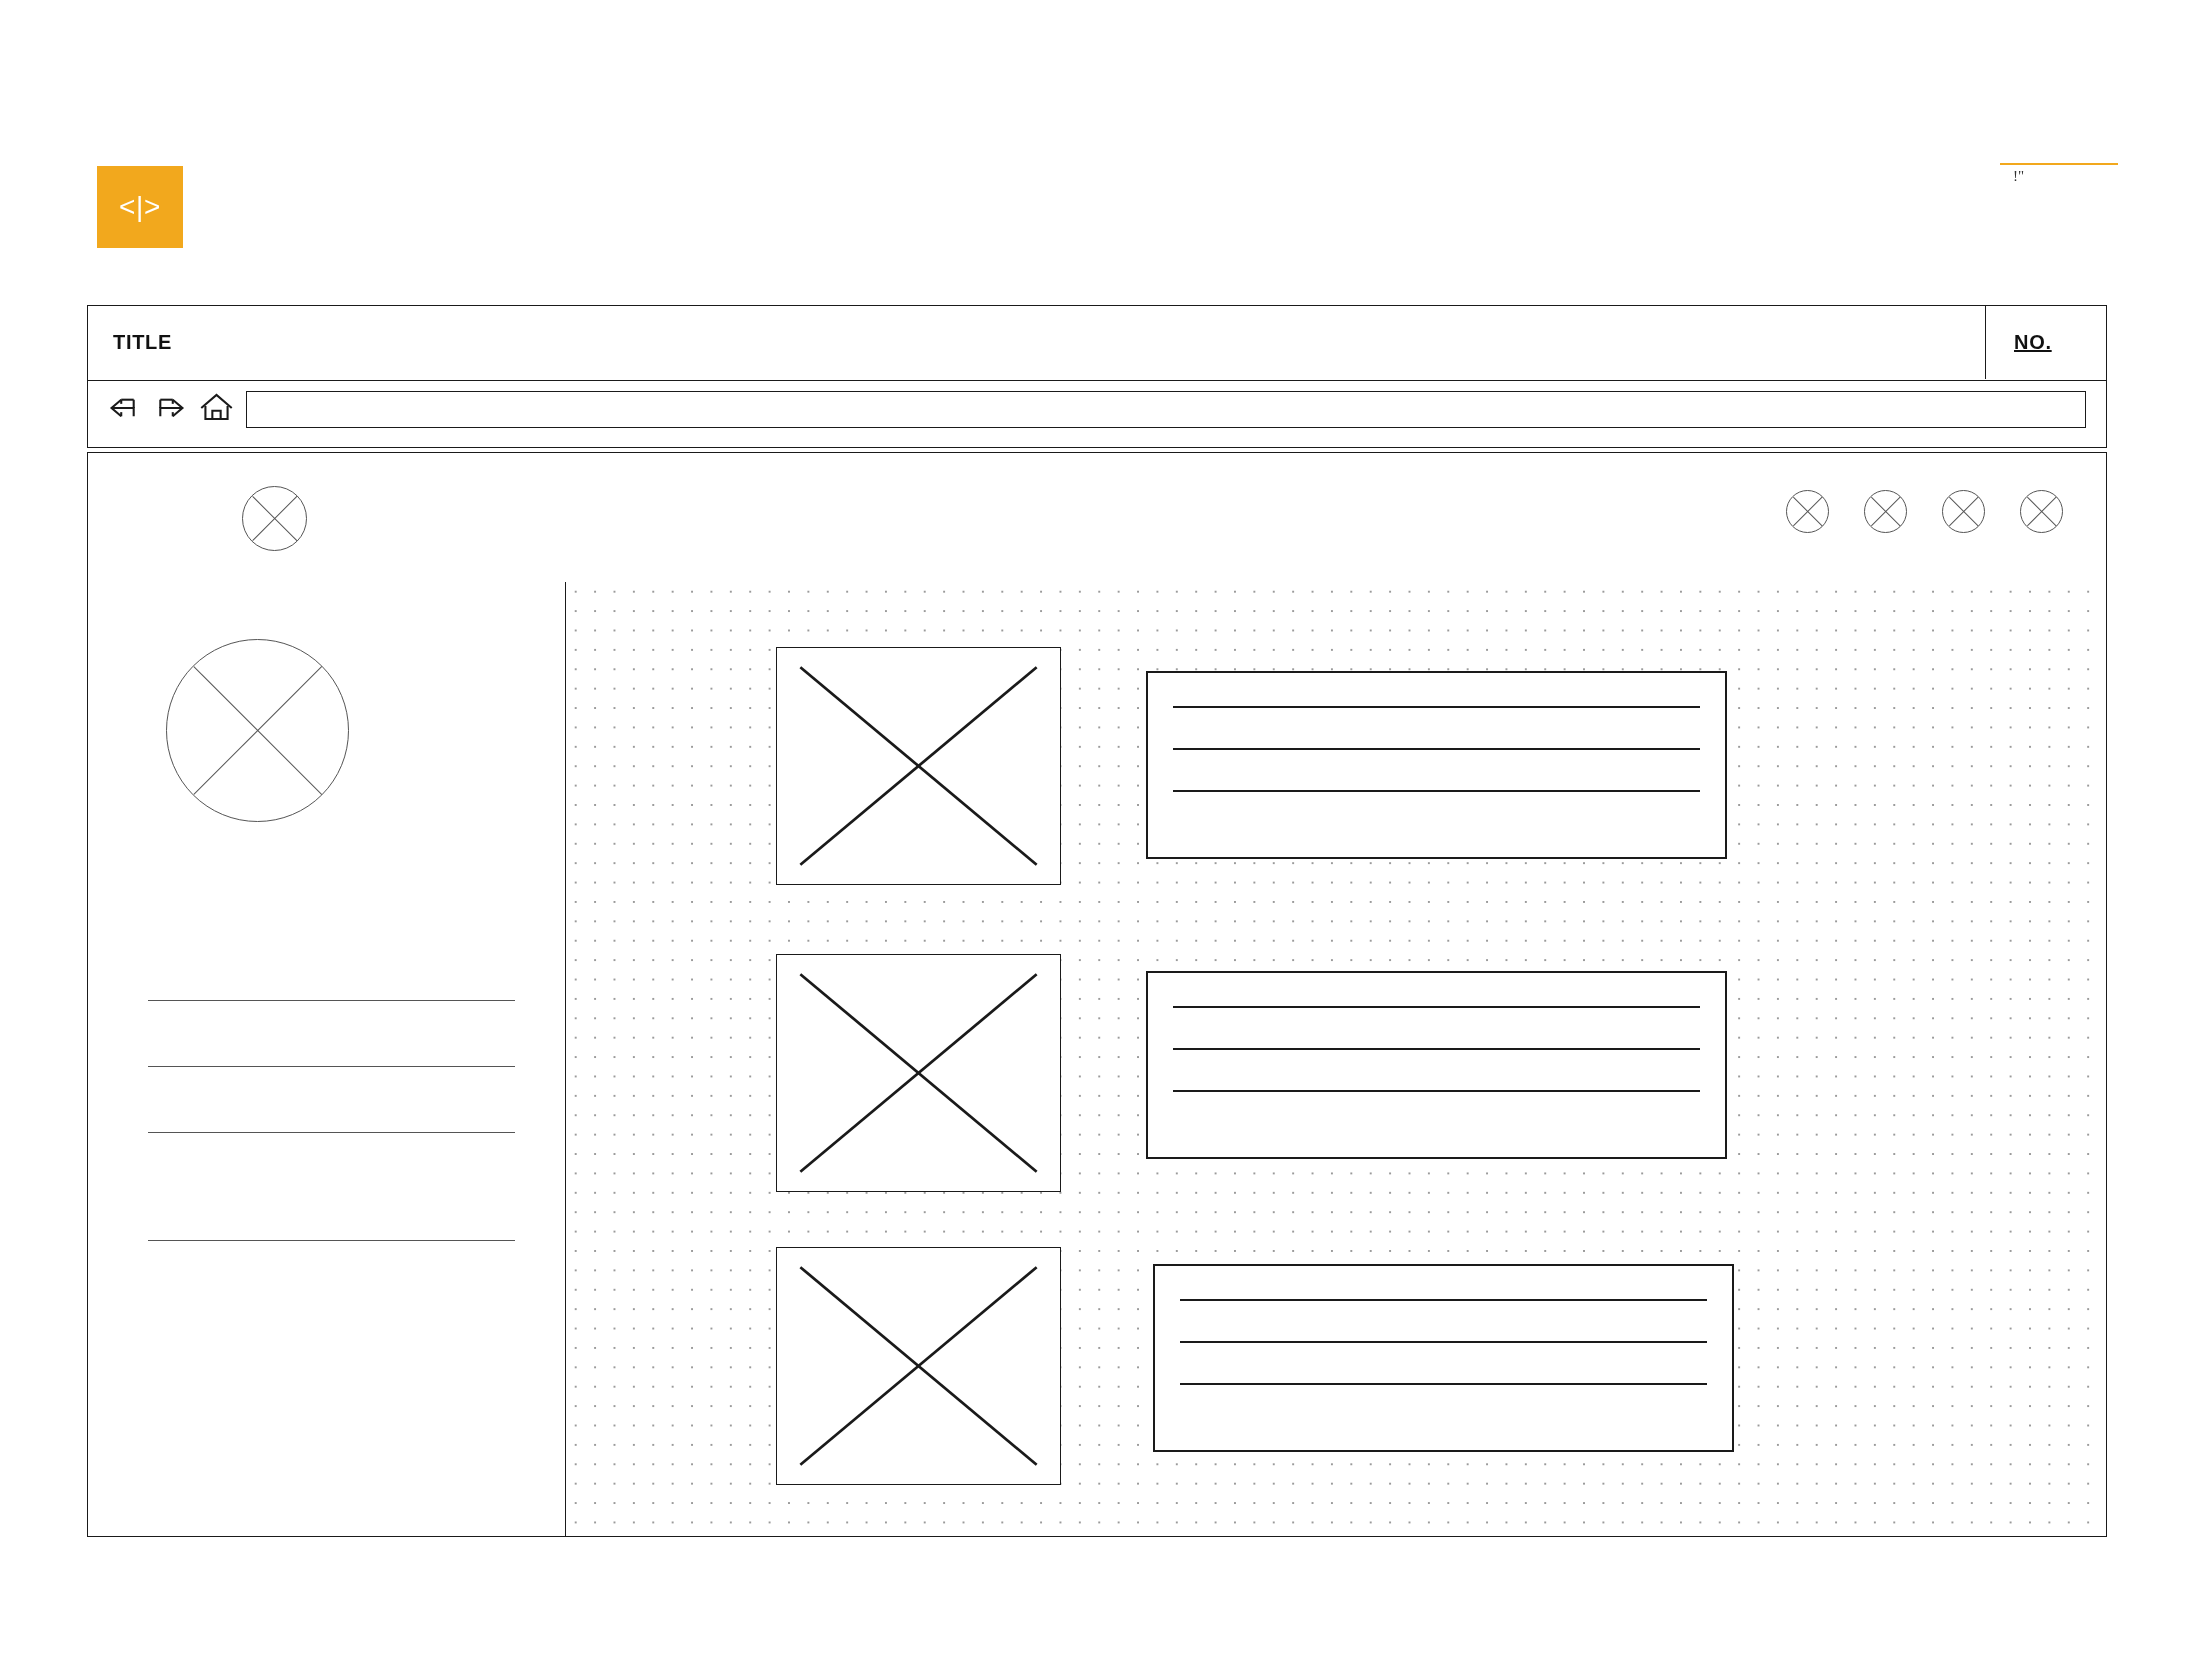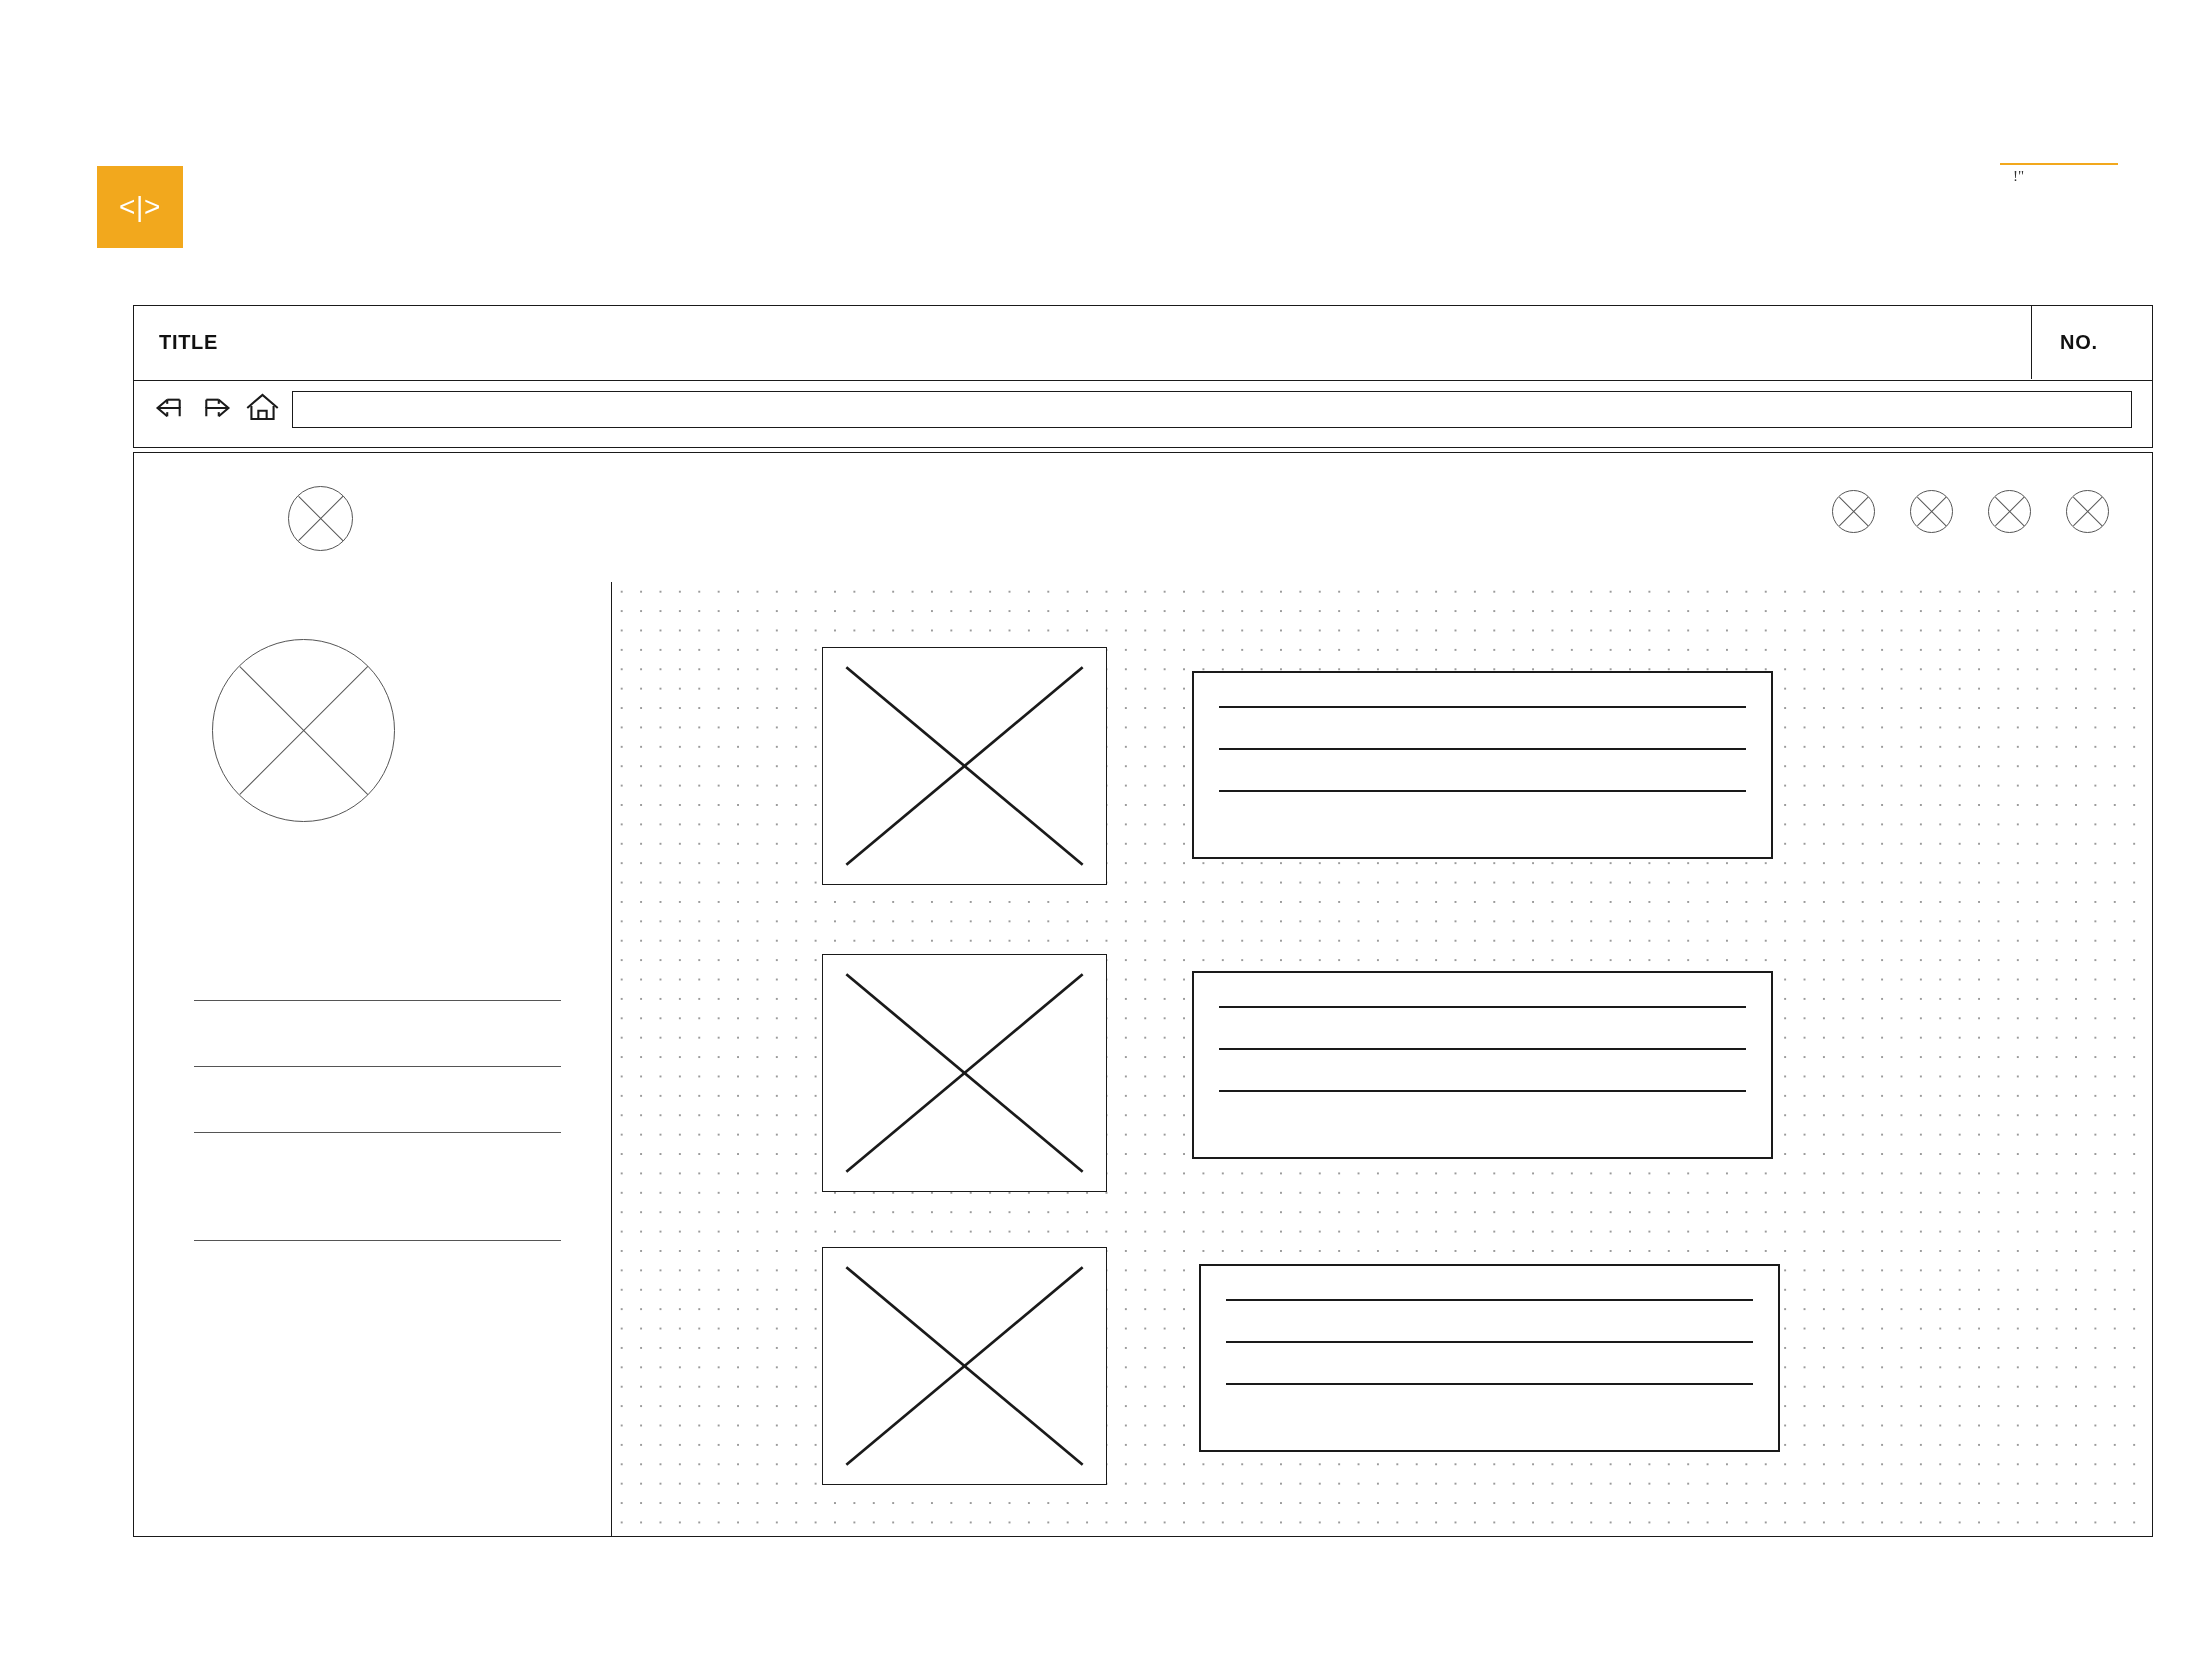--- a/index.html
+++ b/index.html
@@ -66,21 +66,20 @@
     font-family: "Liberation Serif", serif;
   }
 
   
   .sheet {
     position: absolute;
     left: 87px;
     top: 305px;
     width: 2021px;
     height: 1232px;
-    margin-left: 46px;
   }
 
   
   .titleblock {
     position: absolute;
     left: 0;
     top: 0;
     width: 2020px;
     height: 76px;
     border: 1.4px solid #1a1a1a;
@@ -104,20 +103,21 @@
     background: #1a1a1a;
   }
   .titleblock .no-label {
     position: absolute;
     left: 1926px;
     top: 25px;
     font-size: 20px;
     font-weight: bold;
     letter-spacing: 0.7px;
     color: #111111;
+    text-decoration: underline;
   }
 
   
   .navrow {
     position: absolute;
     left: 0;
     top: 75px;
     width: 2020px;
     height: 68px;
     border: 1.4px solid #1a1a1a;

